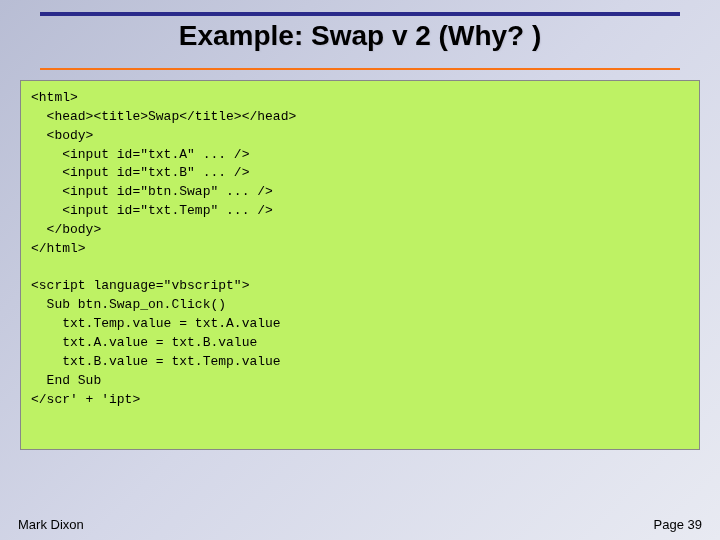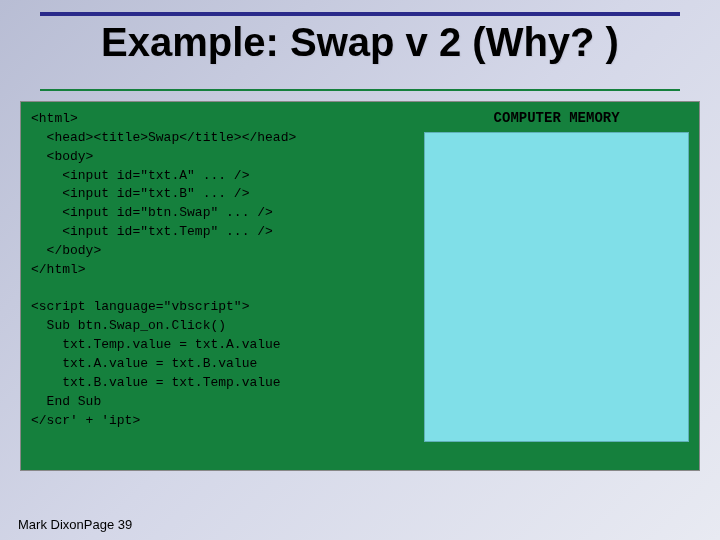--- a/index.html
+++ b/index.html
@@ -10,31 +10,31 @@
     font-family: Arial, sans-serif;
     overflow: hidden;
     position: relative;
   }
   .title-bar {
     border-top: 4px solid #2a2a8a;
     margin: 12px 40px 0 40px;
     padding-top: 4px;
   }
   .title-bar h1 {
-    font-size: 40px;
+    font-size: 28px;
     font-weight: bold;
     color: #000;
     text-align: center;
     text-shadow: 1px 1px 1px rgba(180,180,200,0.5);
-    border-bottom: 2px solid #15803d;
-    padding-bottom: 24px;
+    border-bottom: 2px solid #f97316;
+    padding-bottom: 16px;
   }
   .content-area {
     margin: 10px 20px 0 20px;
-    background: #15803d;
+    background: #bef264;
     border: 1px solid #888;
     height: 370px;
     display: flex;
   }
   .code-panel {
     flex: 0 0 58%;
     padding: 8px 10px;
     font-family: "Courier New", monospace;
     font-size: 13px;
     line-height: 1.45;
@@ -59,20 +59,21 @@
     border: 1px solid #60b0b8;
     width: 100%;
     height: 310px;
   }
   .footer {
     position: absolute;
     bottom: 8px;
     left: 0;
     right: 0;
     display: flex;
+    justify-content: space-between;
     padding: 0 18px;
     font-size: 13px;
     color: #000;
   }
 </style>
 </head>
 <body>
 
 <div class="title-bar">
   <h1>Example: Swap v 2 (Why? )</h1>
@@ -89,22 +90,18 @@
   &lt;/body&gt;
 &lt;/html&gt;
 
 &lt;script language="vbscript"&gt;
   Sub btn.Swap_on.Click()
     txt.Temp.value = txt.A.value
     txt.A.value = txt.B.value
     txt.B.value = txt.Temp.value
   End Sub
 &lt;/scr' + 'ipt&gt;</div>
-  <div class="memory-panel">
-    <div class="memory-title">COMPUTER MEMORY</div>
-    <div class="memory-box"></div>
-  </div>
 </div>
 
 <div class="footer">
   <span>Mark Dixon</span>
   <span>Page 39</span>
 </div>
 
 </body></html>

